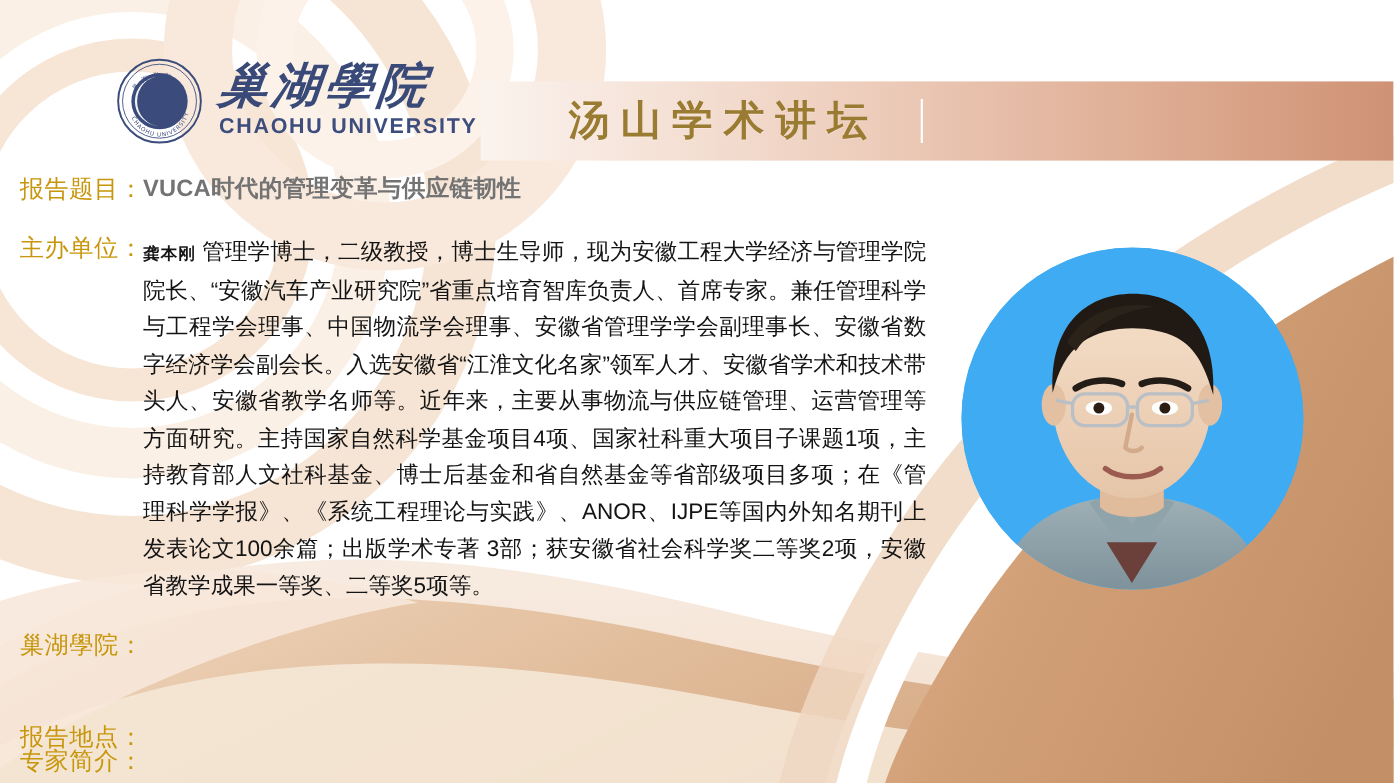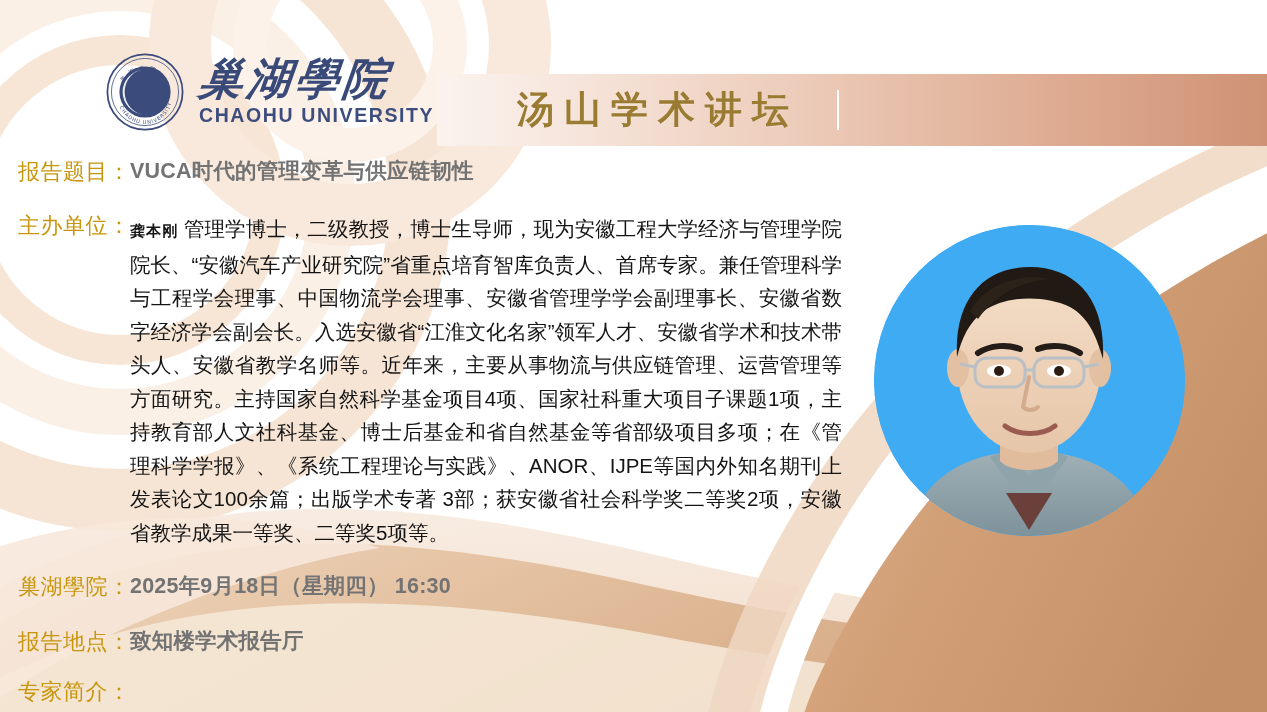--- a/index.html
+++ b/index.html
@@ -69,21 +69,21 @@
   }
   .colon{color:#c8960c;font-size:22px;line-height:1.25;}
   .value{
     font-size:21.5px;font-weight:700;color:#737373;white-space:nowrap;
     line-height:1.25;letter-spacing:.2px;
   }
 
   #row-title{left:18px;top:158px;}
   #row-bio{left:18px;top:212px;}
   #row-time{left:18px;top:573px;}
-  #row-place{left:18px;top:628px;justify-content:flex-end;}
+  #row-place{left:18px;top:656px;justify-content:flex-end;}
   #row-host{left:18px;top:678px;}
 
   .bio-body{
     width:712px;font-size:20.5px;line-height:33.5px;color:#141414;
     font-weight:400;text-align:justify;text-justify:inter-ideograph;
   }
   .bio-name{font-weight:700;font-size:15px;letter-spacing:1px;}
 
   
   .portrait{
@@ -188,27 +188,25 @@
 
     <div class="row" id="row-bio">
       <span class="label">主办单位</span>
       <span class="colon">：</span>
       <div class="bio-body"><span class="bio-name">龚本刚</span><span> 管理学博士，二级教授，博士生导师，现为安徽工程大学经济与管理学院院长、“安徽汽车产业研究院”省重点培育智库负责人、首席专家。兼任管理科学与工程学会理事、中国物流学会理事、安徽省管理学学会副理事长、安徽省数字经济学会副会长。入选安徽省“江淮文化名家”领军人才、安徽省学术和技术带头人、安徽省教学名师等。近年来，主要从事物流与供应链管理、运营管理等方面研究。主持国家自然科学基金项目4项、国家社科重大项目子课题1项，主持教育部人文社科基金、博士后基金和省自然基金等省部级项目多项；在《管理科学学报》、《系统工程理论与实践》、ANOR、IJPE等国内外知名期刊上发表论文100余篇；出版学术专著 3部；获安徽省社会科学奖二等奖2项，安徽省教学成果一等奖、二等奖5项等。</span></div>
     </div>
 
     <div class="row" id="row-time">
       <span class="label">巢湖學院</span>
       <span class="colon">：</span>
-      <span class="value">2025年9月18日（星期四） 16:30</span>
     </div>
 
     <div class="row" id="row-place">
       <span class="label">报告地点</span>
       <span class="colon">：</span>
-      <span class="value">致知楼学术报告厅</span>
     </div>
 
     <div class="row" id="row-host">
       <span class="label">专家简介</span>
       <span class="colon">：</span>
     </div>
   </div>
 
   <div class="portrait">
     <svg viewBox="0 0 311 311">

